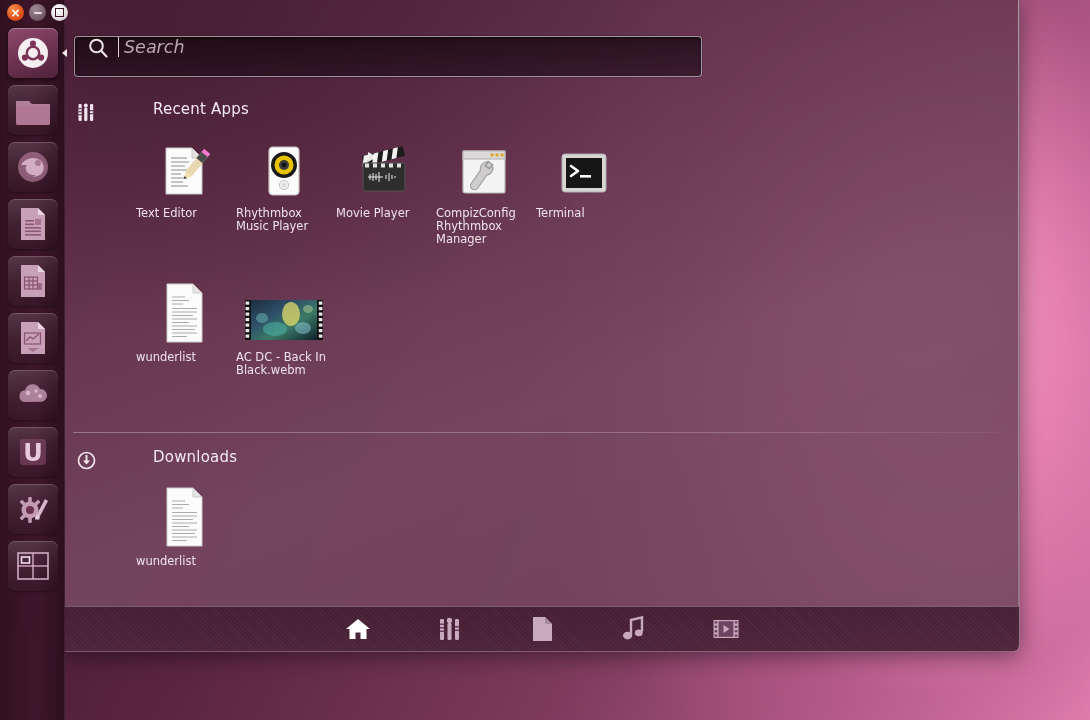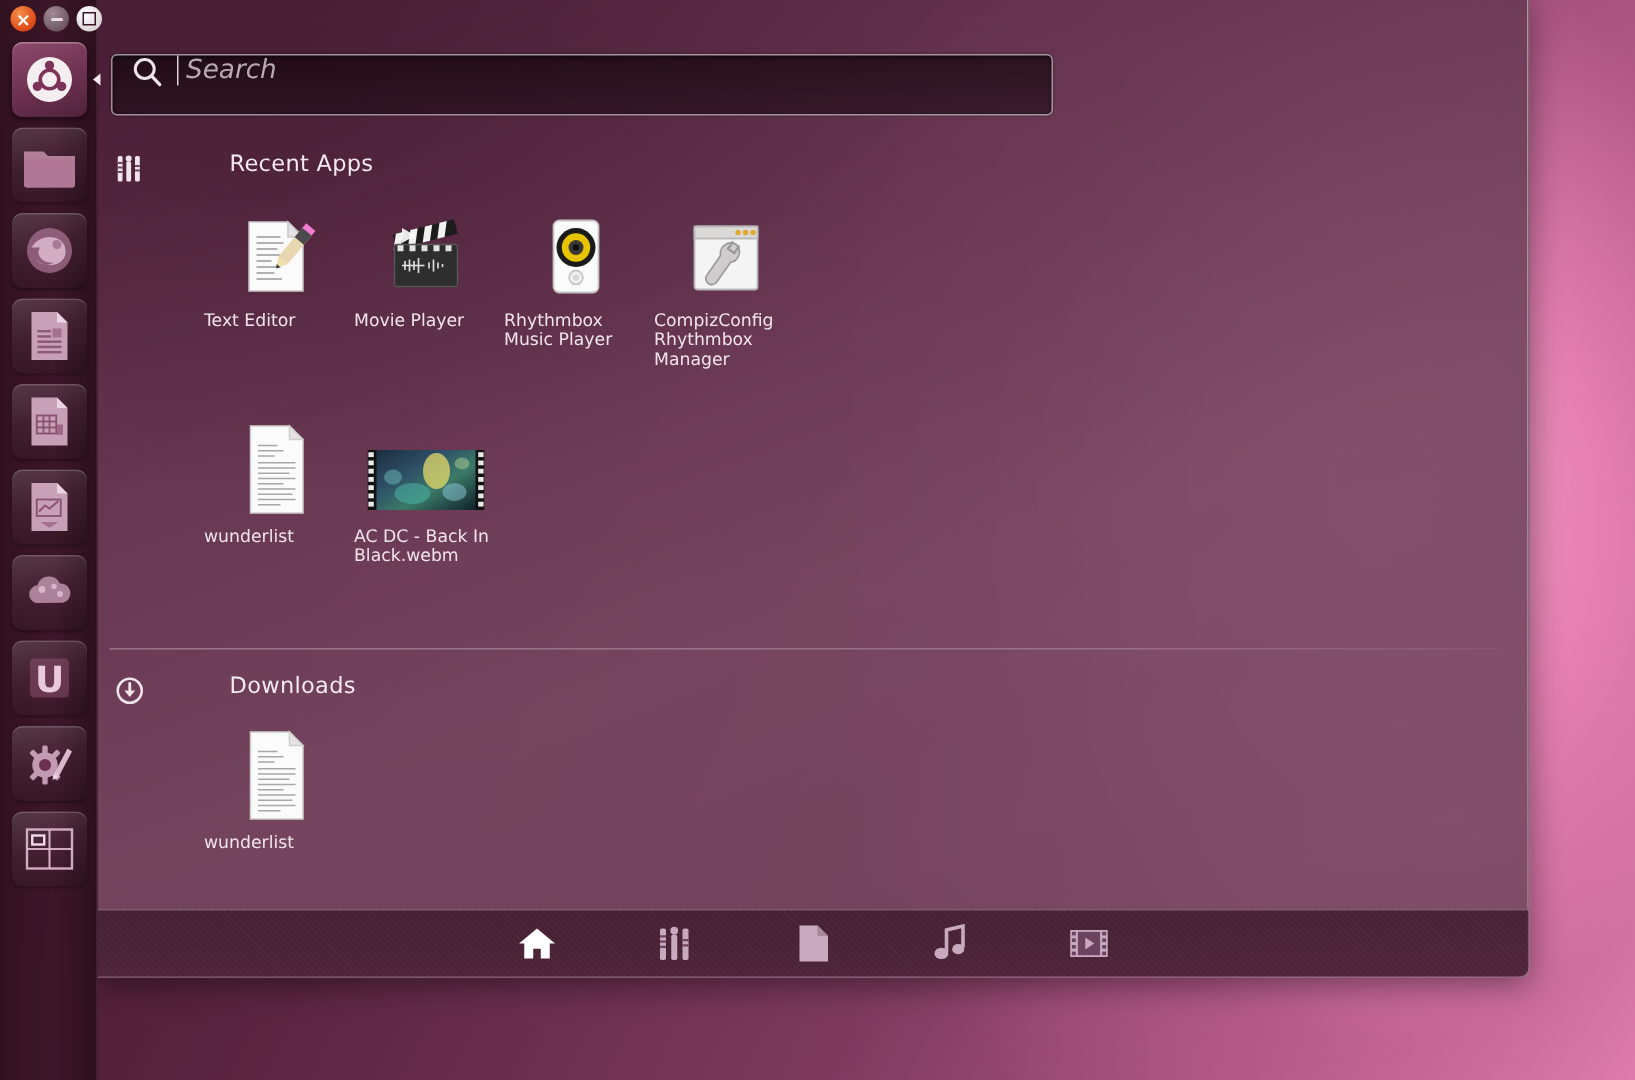--- a/index.html
+++ b/index.html
@@ -314,20 +314,35 @@
               <path d="M36 34 l4 7 l4 -7z" fill="#f0e0ae"></path>
               <path d="M38.4 38.5 l1.6 2.5 l1.6 -2.5z" fill="#3a3a3a"></path>
             </g>
           </svg>
         </div>
         <div class="tile-label">Text Editor</div>
       </div>
 
       <div class="tile">
         <div class="tile-ico">
+          <svg width="50" height="58" viewBox="0 0 50 58">
+            <rect x="10" y="5" width="30" height="48" rx="4" fill="#fbfbfb" stroke="#c6c4c4" stroke-width="1.2"></rect>
+            <circle cx="25" cy="23" r="13" fill="#1b1b1b"></circle>
+            <circle cx="25" cy="23" r="9.5" fill="#e8c400"></circle>
+            <circle cx="25" cy="23" r="5" fill="#3a3a3a"></circle>
+            <circle cx="25" cy="23" r="2.2" fill="#111"></circle>
+            <circle cx="25" cy="43" r="4.6" fill="#efefef" stroke="#c0bfbf" stroke-width="1"></circle>
+            <circle cx="25" cy="43" r="2" fill="#d7d6d6"></circle>
+          </svg>
+        </div>
+        <div class="tile-label">Rhythmbox Music Player</div>
+      </div>
+
+      <div class="tile">
+        <div class="tile-ico">
           <svg width="60" height="58" viewBox="0 0 60 58">
             <g transform="rotate(-14 30 16)">
               <rect x="9" y="9" width="42" height="10" fill="#1c1c1c"></rect>
               <g fill="#f2f2f2">
                 <path d="M11 9 l5 0 -4 10 -5 0z"></path>
                   <path d="M21 9 l5 0 -4 10 -5 0z"></path>
                 <path d="M31 9 l5 0 -4 10 -5 0z"></path>
                   <path d="M41 9 l5 0 -4 10 -5 0z"></path>
               </g>
             </g>
@@ -351,52 +366,48 @@
                 <line x1="41" y1="34" x2="41" y2="36"></line>
             </g>
             <path d="M14 10 l9 5 -9 5z" fill="#fff" opacity=".9"></path>
           </svg>
         </div>
         <div class="tile-label">Movie Player</div>
       </div>
 
       <div class="tile">
         <div class="tile-ico">
-          <svg width="50" height="58" viewBox="0 0 50 58">
-            <rect x="10" y="5" width="30" height="48" rx="4" fill="#fbfbfb" stroke="#c6c4c4" stroke-width="1.2"></rect>
-            <circle cx="25" cy="23" r="13" fill="#1b1b1b"></circle>
-            <circle cx="25" cy="23" r="9.5" fill="#e8c400"></circle>
-            <circle cx="25" cy="23" r="5" fill="#3a3a3a"></circle>
-            <circle cx="25" cy="23" r="2.2" fill="#111"></circle>
-            <circle cx="25" cy="43" r="4.6" fill="#efefef" stroke="#c0bfbf" stroke-width="1"></circle>
-            <circle cx="25" cy="43" r="2" fill="#d7d6d6"></circle>
-          </svg>
-        </div>
-        <div class="tile-label">Rhythmbox Music Player</div>
-      </div>
-
-      <div class="tile">
-        <div class="tile-ico">
           <svg width="58" height="54" viewBox="0 0 58 54">
             <rect x="8" y="5" width="42" height="42" rx="2" fill="#f4f4f4" stroke="#b9b7b7" stroke-width="1.2"></rect>
             <rect x="8" y="5" width="42" height="8" fill="#dcdad9" stroke="#b9b7b7" stroke-width="1.2"></rect>
             <g fill="#e0a82e">
               <circle cx="37" cy="9" r="1.8"></circle>
                 <circle cx="42" cy="9" r="1.8"></circle>
                 <circle cx="47" cy="9" r="1.8"></circle>
             </g>
             <g transform="rotate(35 30 30)">
               <path d="M27 16 a7 7 0 0 0 -4 12 v16 a4 4 0 0 0 8 0 V28 a7 7 0 0 0 -4 -12z" fill="#cfcdcd" stroke="#9b9999" stroke-width="1.1"></path>
               <path d="M24.5 15.5 l0 6 5 0 0 -6" fill="none" stroke="#9b9999" stroke-width="1.6"></path>
             </g>
           </svg>
         </div>
         <div class="tile-label">CompizConfig Rhythmbox Manager</div>
       </div>
 
+      <div class="tile">
+        <div class="tile-ico">
+          <svg width="56" height="50" viewBox="0 0 56 50">
+            <rect x="6" y="4" width="44" height="38" rx="3" fill="#d8d5d5" stroke="#b0adad" stroke-width="1"></rect>
+            <rect x="10" y="8" width="36" height="30" fill="#161616"></rect>
+            <path d="M15 16 l7 5 -7 5" fill="none" stroke="#fff" stroke-width="2.6" stroke-linecap="round" stroke-linejoin="round"></path>
+            <rect x="24" y="25" width="11" height="2.6" fill="#fff"></rect>
+          </svg>
+        </div>
+        <div class="tile-label">Terminal</div>
+      </div>
 
     </div>
   </div>
 
   <div class="section" style="top:274px;">
 
     <div class="tiles" style="margin-left:60px;">
 
       <div class="tile">
         <div class="tile-ico">

